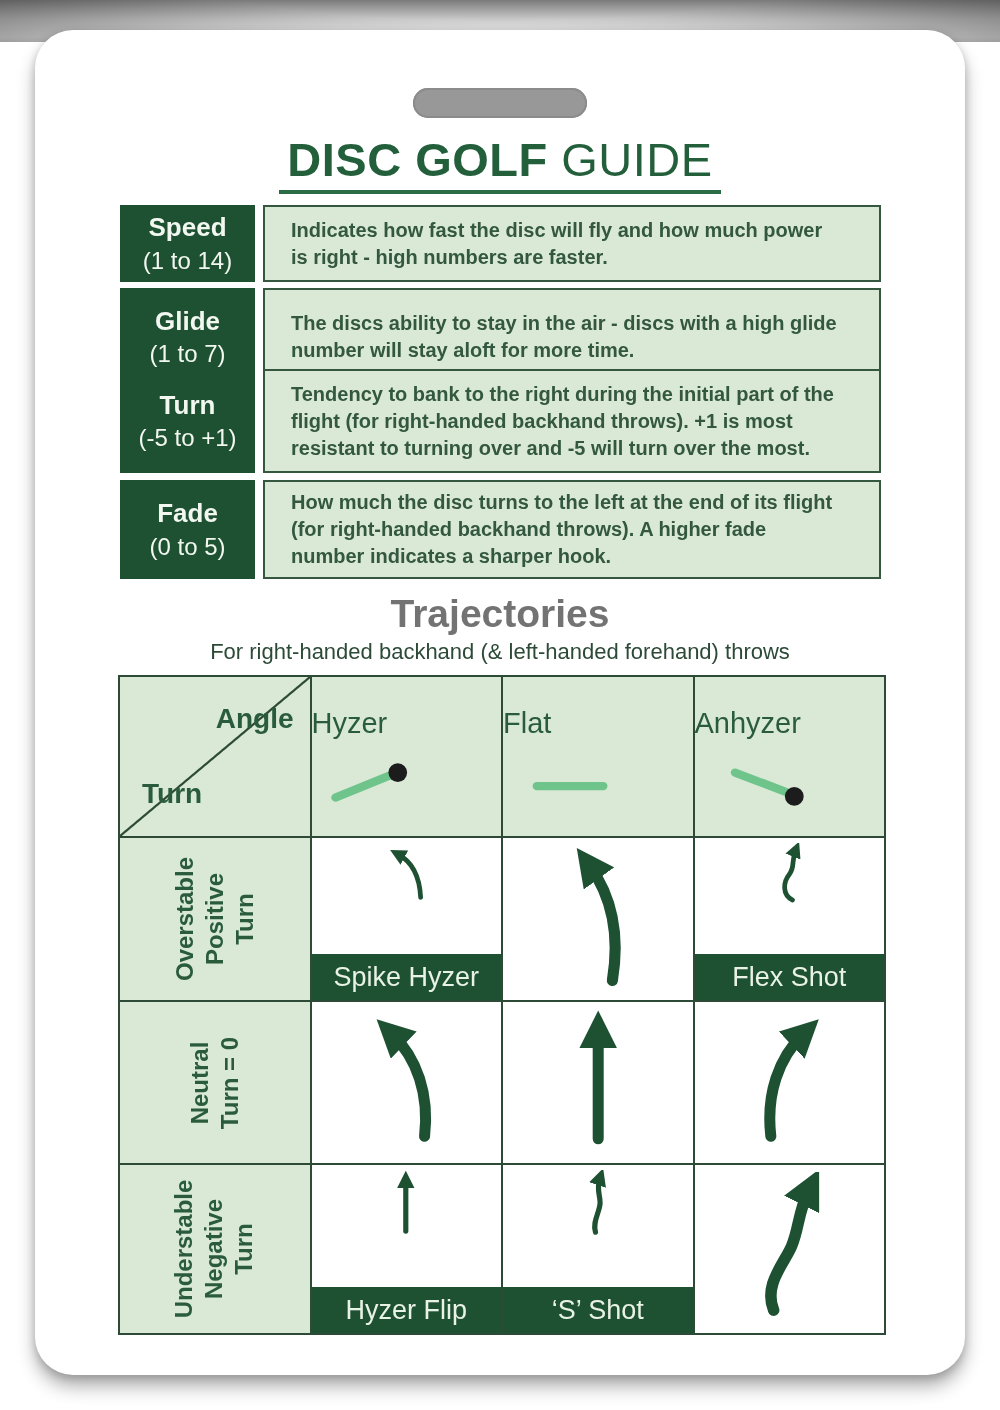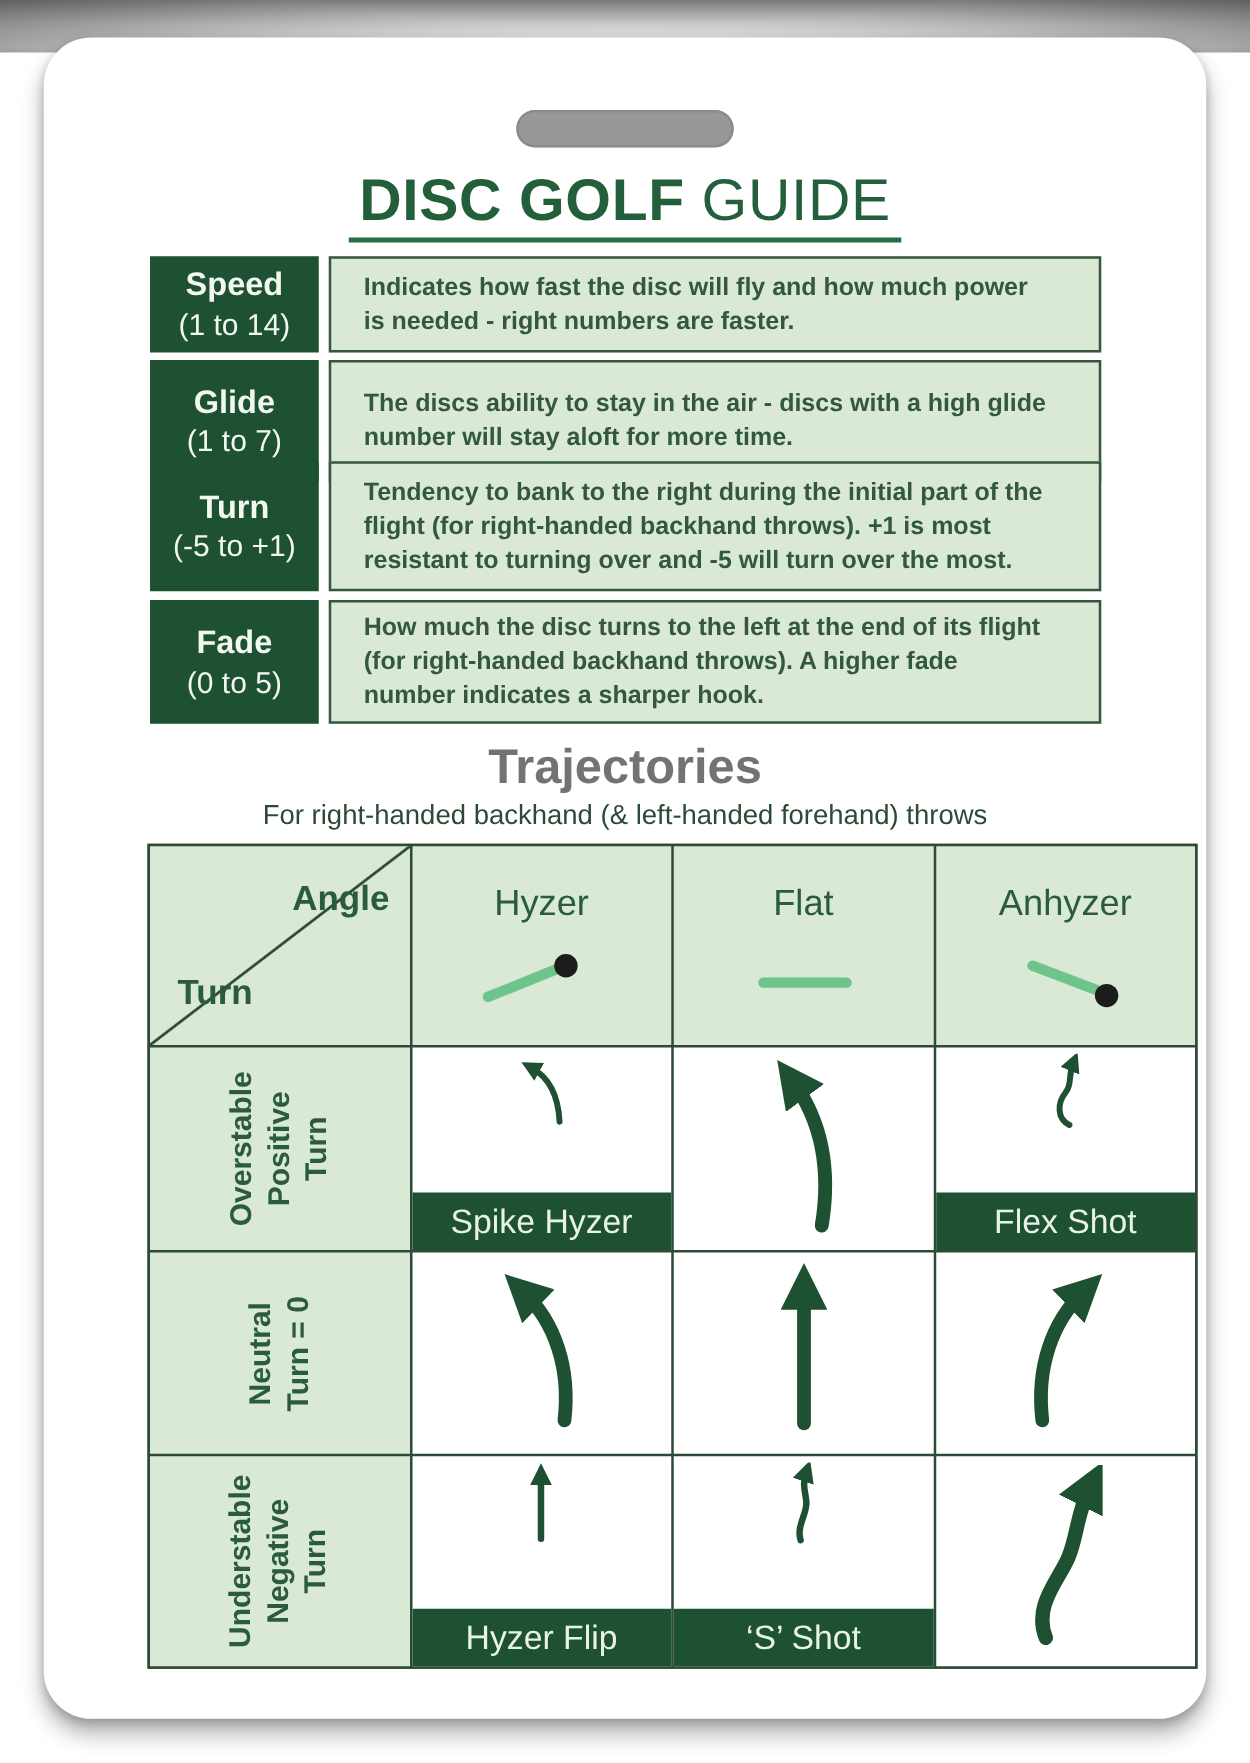--- a/index.html
+++ b/index.html
@@ -45,35 +45,35 @@
     font-size:20px; line-height:1.35; font-weight:500;
   }
   .rating-desc div { white-space:nowrap;font-weight:bold; }
 
   
   .traj-title { position:absolute; top:562px; left:0; right:0; text-align:center; font-size:39px; font-weight:800; color:#737373; }
   .traj-subtitle { position:absolute; top:609px; left:0; right:0; text-align:center; font-size:22px; color:#2c4a36; font-weight:500; }
 
   
   .traj-table {
-    position:absolute; left:83px; top:645px; width:840px;
+    position:absolute; left:83px; top:645px; width:768px;
     display:grid; grid-template-columns:1fr 1fr 1fr 1fr; grid-template-rows:159px 162px 161px 168px;
     gap:2px; border:2px solid #2c4a36; background:#2c4a36;
   }
   .hcell { background:#d9e9d5; position:relative; }
   .corner-cell {
     background-color:#d9e9d5;
     background-image:linear-gradient(to bottom right,
       rgba(0,0,0,0) calc(50% - 1.6px), #2c4a36 calc(50% - 0.6px),
       #2c4a36 calc(50% + 0.6px), rgba(0,0,0,0) calc(50% + 1.6px));
   }
   .corner-angle { position:absolute; top:26px; right:16px; font-size:28px; font-weight:700; color:#2a5c3c; }
   .corner-turn  { position:absolute; bottom:26px; left:22px; font-size:28px; font-weight:700; color:#2a5c3c; }
 
-  .col-head { display:flex; flex-direction:column; align-items:center; }
+  .col-head { display:flex; flex-direction:column; }
   .col-head .chlabel { margin-top:30px; font-size:29px; font-weight:500; color:#2a5c3c; }
   .col-head svg { margin-top:18px; }
 
   .row-head { background:#d9e9d5; display:flex; align-items:center; justify-content:center; overflow:hidden; }
   .vlabel { transform:rotate(-90deg); text-align:center; font-weight:700; font-size:24px; line-height:1.25; color:#2a5c3c; white-space:nowrap; }
   .vlabel span { display:block; }
 
   .shot-cell { background:#ffffff; display:flex; flex-direction:column;gap:42px; }
   .arrow-area { flex:1; display:flex; align-items:center; justify-content:center; padding:4px 0; min-height:0; }
   .arrow-area svg { height:96%; width:auto; max-width:96%; }
@@ -109,21 +109,21 @@
     </h1>
     <div class="title-underline"></div>
 
     <div class="rating-row" style="top:175px; height:77px;">
       <div class="rating-label">
         <div class="rname">Speed</div>
         <div class="rrange">(1 to 14)</div>
       </div>
       <div class="rating-desc">
         <div>Indicates how fast the disc will fly and how much power</div>
-        <div>is needed - right numbers are faster.</div>
+        <div>is right - high numbers are faster.</div>
       </div>
     </div>
 
     <div class="rating-row" style="top:258px; height:98px;">
       <div class="rating-label">
         <div class="rname">Glide</div>
         <div class="rrange">(1 to 7)</div>
       </div>
       <div class="rating-desc">
         <div>The discs ability to stay in the air - discs with a high glide</div>

